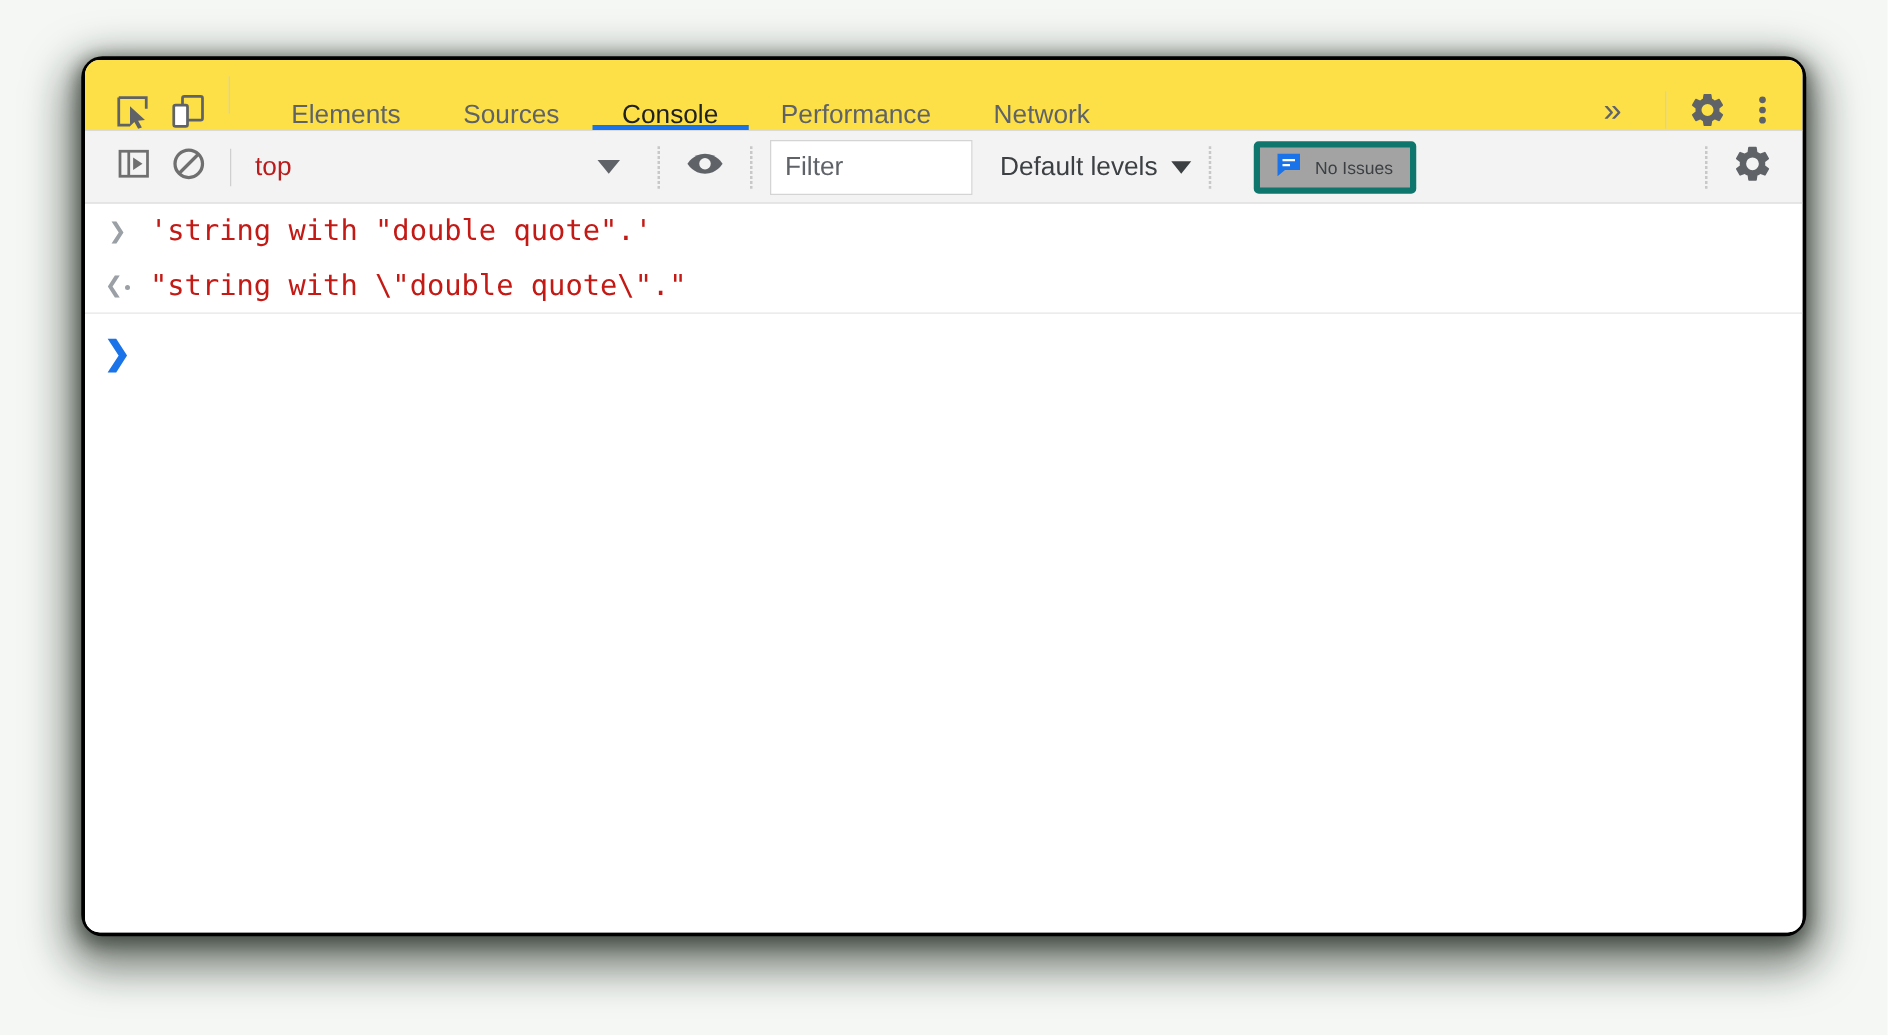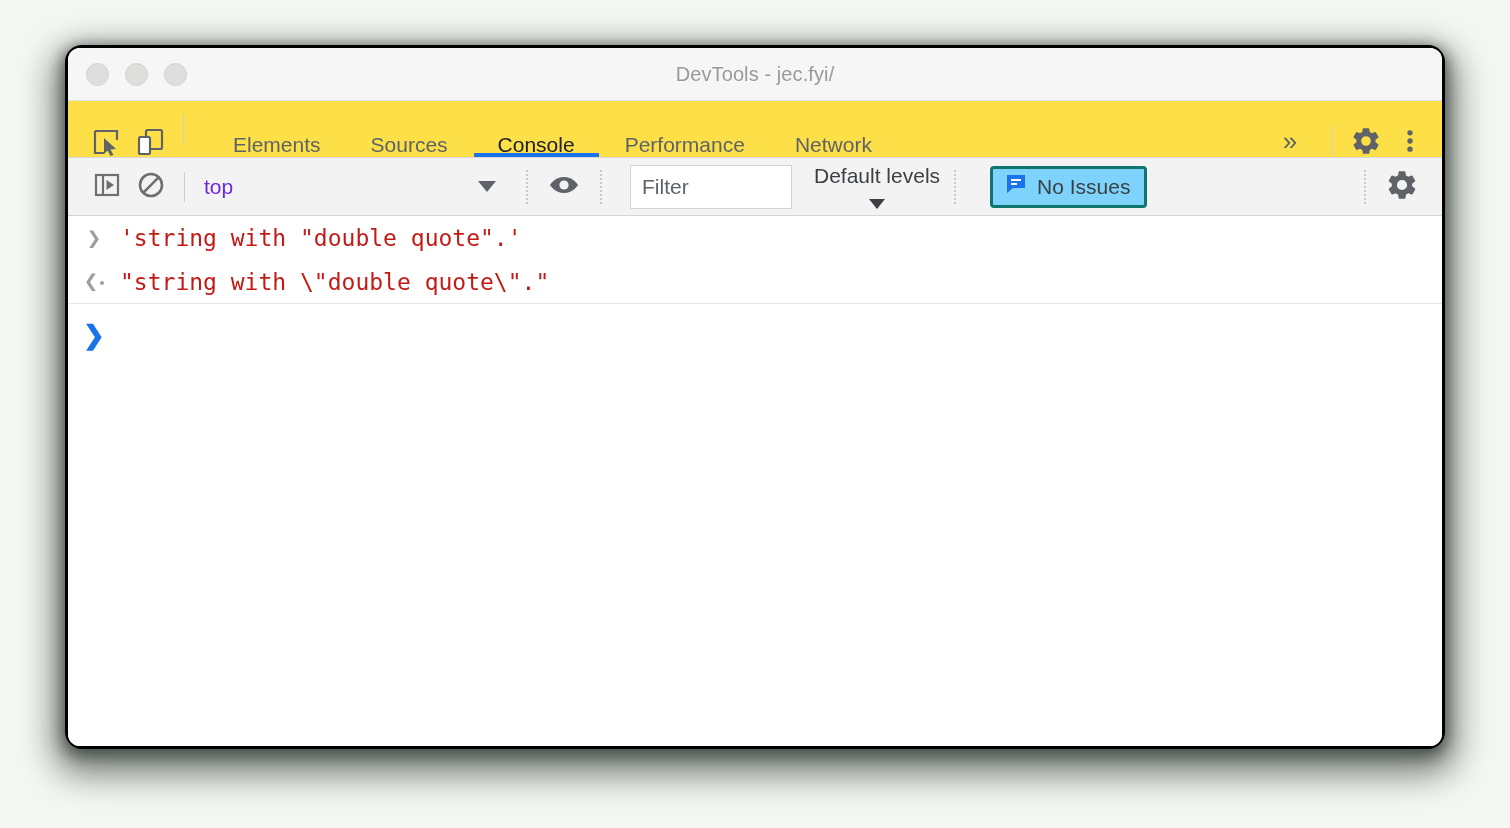--- a/index.html
+++ b/index.html
@@ -169,21 +169,21 @@
   }
   .context-select {
     display: flex;
     align-items: center;
     width: 316px;
     flex: 0 0 316px;
     cursor: default;
   }
   .context-label {
     font-size: 21px;
-    color: #6d28d9;
+    color: #b91c1c;
     padding-left: 8px;
     text-align: center;
   }
   .caret {
     margin-left: auto;
     margin-right: 16px;
     width: 0;
     height: 0;
     border-left: 9px solid transparent;
     border-right: 9px solid transparent;
@@ -201,52 +201,51 @@
     flex: 0 0 162px;
     height: 44px;
     box-sizing: border-box;
     background: #ffffff;
     border: 1px solid #d4d4d4;
     font-family: "Liberation Sans", sans-serif;
     font-size: 21px;
     color: #8b5cf6;
     padding: 0 11px;
     outline: none;
-    margin-left: 14px;
+    margin-left: 0;
   }
   .filter-input::placeholder { color: #5f6368; opacity: 1; }
   .levels {
     display: flex;
     align-items: center;
     gap: 11px;
     margin-left: 22px;
     font-size: 21px;
     color: #3c4043;
     cursor: default;
     white-space: nowrap;
-    flex-direction: column;
   }
   .caret-sm {
     width: 0;
     height: 0;
     border-left: 8px solid transparent;
     border-right: 8px solid transparent;
     border-top: 10px solid #3c4043;
   }
   .issues-btn {
     display: flex;
     align-items: center;
     gap: 9px;
     height: 42px;
     padding: 0 14px 0 11px;
     box-sizing: border-box;
-    background: #7dd3fc;
-    border: 3px solid #0f766e;
+    background: #a3a3a3;
+    border: 5px solid #0f766e;
     border-radius: 4px;
-    font-size: 21px;
+    font-size: 14px;
     color: #3c4043;
     margin-left: 20px;
     cursor: default;
     white-space: nowrap;
   }
   .toolbar-right {
     margin-left: auto;
     display: flex;
     align-items: center;
     padding-right: 18px;
@@ -316,28 +315,20 @@
   }
 </style>
 </head>
 <body>
 
 <div id="screen">
   <div class="window-shadow"></div>
 
   <div class="window">
 
-    <div class="titlebar">
-      <div class="traffic-lights">
-        <div class="light"></div>
-        <div class="light"></div>
-        <div class="light"></div>
-      </div>
-      <div class="window-title">DevTools - jec.fyi/</div>
-    </div>
 
     <div class="tabbar">
 
       <div class="icon-btn">
         <span>
           <svg width="30" height="30" viewBox="0 0 30 30">
             <path d="M4 4 H26 V13" fill="none" stroke="#5f6368" stroke-width="2.2"></path>
             <path d="M4 4 V26 H13" fill="none" stroke="#5f6368" stroke-width="2.2"></path>
             <path d="M13 11 L25 22 L19.5 22.5 L22.5 28 L19.5 29 L16.5 23.5 L13 27 Z" fill="#5f6368"></path>
           </svg>

